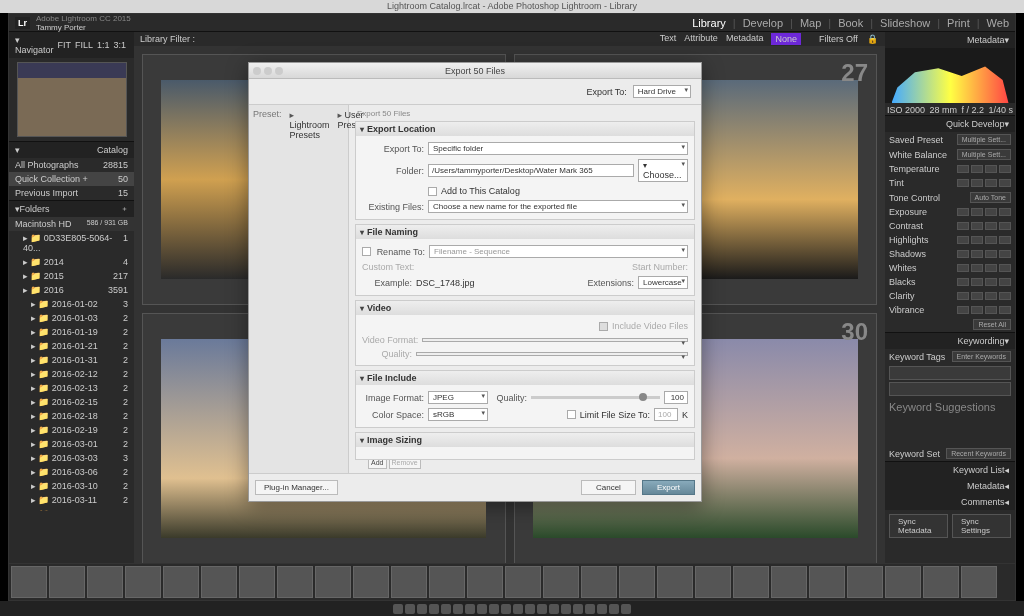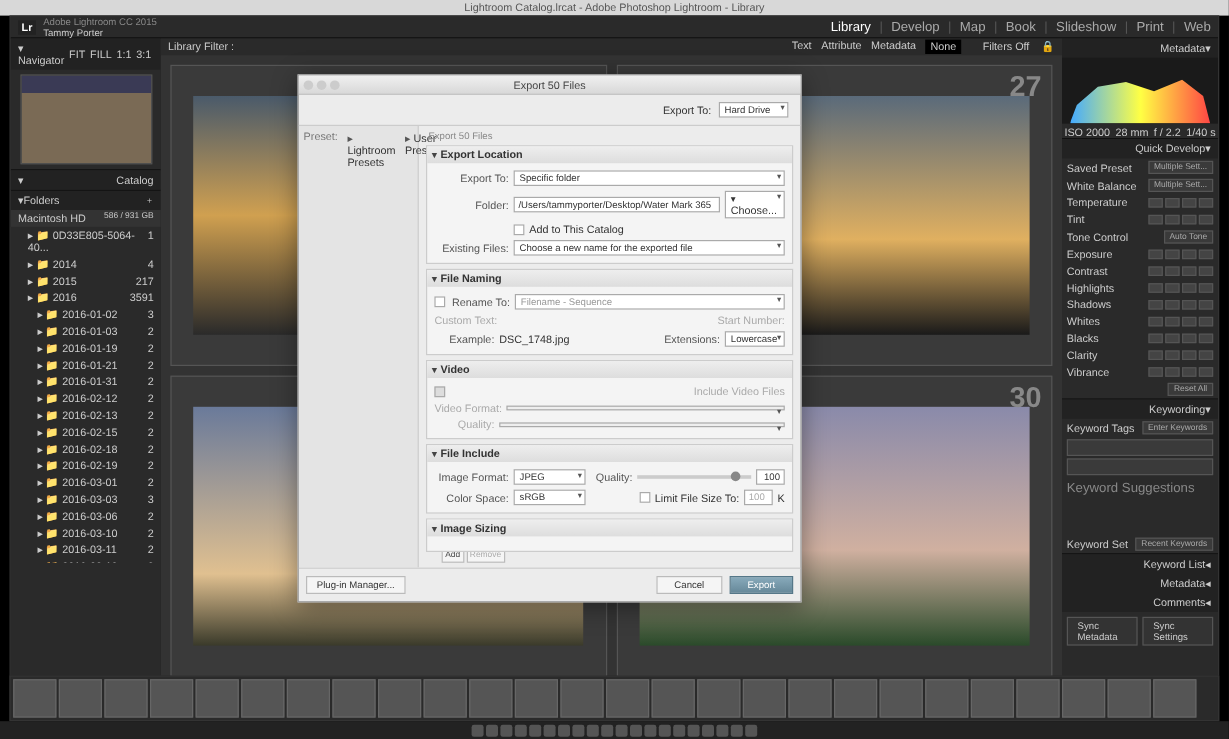--- a/index.html
+++ b/index.html
@@ -22,21 +22,21 @@
 .nav-preview{width:110px;height:75px;margin:4px auto;background:linear-gradient(#3a3a55 0%,#3a3a55 20%,#7a6a55 20%,#7a6a55 100%);border:1px solid #555}
 .nav-buttons{display:flex;gap:4px;padding:2px 4px;font-size:7px;color:#888}
 .catalog-row,.folder-row{display:flex;justify-content:space-between;padding:2px 6px;font-size:8px;color:#aaa}
 .catalog-row.sel,.folder-row.sel{background:#444;color:#fff}
 .folders-list{max-height:280px;overflow-y:auto}
 .btn-row{display:flex;gap:4px;padding:4px}
 .btn{background:#333;border:1px solid #555;padding:2px 8px;font-size:8px;color:#ccc;cursor:pointer}
 
 .center{flex:1;background:#333;display:flex;flex-direction:column}
 .libfilter{height:14px;background:#2a2a2a;display:flex;align-items:center;padding:0 6px;font-size:8px;color:#888;gap:10px}
-.libfilter span.sel{background:#000000;padding:1px 4px;color:#ccc}
+.libfilter span.sel{background:#6d28d9;padding:1px 4px;color:#ccc}
 .grid{flex:1;display:grid;grid-template-columns:1fr 1fr;grid-template-rows:1fr 1fr;gap:8px;padding:8px}
 .cell{background:#3a3a3a;border:1px solid #555;position:relative;display:flex;align-items:center;justify-content:center}
 .cell .num{position:absolute;top:4px;right:8px;font-size:24px;color:#888;font-weight:bold}
 .thumb{width:90%;height:80%;background:#555}
 .sunset1{background:linear-gradient(#4a5a6a,#d0a050 50%,#2a2a2a)}
 .sunset2{background:linear-gradient(#5a6a7a,#e0b060 60%,#1a1a1a)}
 .sunset3{background:linear-gradient(#6a7a9a,#e0c090 70%,#3a3a2a)}
 .sunset4{background:linear-gradient(#8a8aaa,#d0b0a0 60%,#2a4a2a)}
 
 .toolbar-bottom{height:14px;background:#2a2a2a;display:flex;align-items:center;padding:0 6px;font-size:8px;color:#888;gap:6px}
@@ -49,21 +49,21 @@
 
 .histogram{width:100%;height:55px;background:#1a1a1a;position:relative;margin-bottom:2px}
 .histo-curve{position:absolute;left:5%;right:5%;bottom:0;height:70%;background:linear-gradient(to right,#4af,#ff4,#f44);clip-path:polygon(0 100%,5% 60%,20% 20%,40% 10%,60% 30%,80% 5%,95% 40%,100% 100%)}
 .histo-info{display:flex;justify-content:space-between;font-size:7px;padding:0 2px;color:#888}
 .qd-row{display:flex;justify-content:space-between;align-items:center;padding:2px 4px;font-size:8px}
 .qd-row .pills{display:flex;gap:2px}
 .pill{width:12px;height:8px;background:#444;border:1px solid #555}
 .qd-select{background:#3a3a3a;padding:1px 4px;font-size:7px;color:#aaa;border:1px solid #555}
 .kwfield{background:#3a3a3a;height:14px;margin:2px 4px;border:1px solid #555;padding:1px 3px;font-size:7px;color:#777}
 
-.dialog{position:absolute;top:62px;left:248px;width:420px;height:440px;background:#ececec;border:1px solid #999;display:flex;flex-direction:column;box-shadow:0 4px 20px rgba(0,0,0,0.4)}
+.dialog{position:absolute;top:62px;left:248px;width:454px;height:440px;background:#ececec;border:1px solid #999;display:flex;flex-direction:column;box-shadow:0 4px 20px rgba(0,0,0,0.4)}
 .dialog *{color:#333}
 .dlg-titlebar{height:16px;background:linear-gradient(#f0f0f0,#d8d8d8);display:flex;align-items:center;padding:0 4px;font-size:9px;border-bottom:1px solid #bbb}
 .traffic{display:flex;gap:3px;margin-right:auto}
 .traffic span{width:8px;height:8px;border-radius:50%;background:#ccc}
 .dlg-title{position:absolute;left:0;right:0;text-align:center;font-size:9px;color:#444}
 .dlg-top{padding:6px 10px;display:flex;align-items:center;gap:6px;font-size:9px}
 .dlg-top label{margin-left:auto}
 .dlg-select{background:#fff;border:1px solid #aaa;padding:1px 14px 1px 4px;font-size:8px;position:relative}
 .dlg-select::after{content:"▾";position:absolute;right:2px;top:0;font-size:7px;color:#555}
 .dlg-body{flex:1;display:flex;overflow:hidden;border-top:1px solid #ccc}
@@ -130,20 +130,34 @@
               <span>FIT</span>
               <span>FILL</span>
               <span>1:1</span>
               <span>3:1</span>
             </span>
         </div>
         <div class="nav-preview"></div>
       </div>
       <div class="panel-section">
         <div class="panel-header">▾ <span>Catalog</span></div>
+        <div id="catalog-items">
+            <div class="catalog-row">
+              <span>All Photographs</span>
+              <span>28815</span>
+            </div>
+            <div class="catalog-row sel">
+              <span>Quick Collection  +</span>
+              <span>50</span>
+            </div>
+            <div class="catalog-row">
+              <span>Previous Import</span>
+              <span>15</span>
+            </div>
+          </div>
       </div>
       <div class="panel-section" style="flex:1;overflow:hidden;display:flex;flex-direction:column">
         <div class="panel-header">▾ <span>Folders</span> <span style="margin-left:auto;font-size:7px">＋</span></div>
         <div class="catalog-row" style="background:#333">
           <span>Macintosh HD</span>
           <span style="font-size:7px">586 / 931 GB</span>
         </div>
         <div class="folders-list" id="folders-items">
             <div class="folder-row">
               <span style="padding-left:8px">▸ 📁 0D33E805-5064-40...</span>
@@ -535,21 +549,21 @@
               <span style="flex:1"></span>
               <label>Extensions:</label>
               <span class="dlg-select dlg-small">Lowercase</span>
             </div>
         </div>
       </div>
 
       <div class="dlg-section">
         <div class="dlg-section-head">▾ <span>Video</span></div>
         <div class="dlg-section-body" style="color:#aaa">
-          <div class="dlg-row" style="justify-content:space-between">
+          <div class="dlg-row" style="justify-content:flex-end">
               <span class="dlg-check" style="background:#ddd"></span>
               <span style="color:#aaa">Include Video Files</span>
             </div>
           <div class="dlg-row">
               <label style="color:#aaa">Video Format:</label>
               <span class="dlg-select" style="flex:1;background:#eee;color:#bbb"></span>
             </div>
           <div class="dlg-row">
               <label style="color:#aaa">Quality:</label>
               <span class="dlg-select" style="flex:1;background:#eee;color:#bbb"></span>

